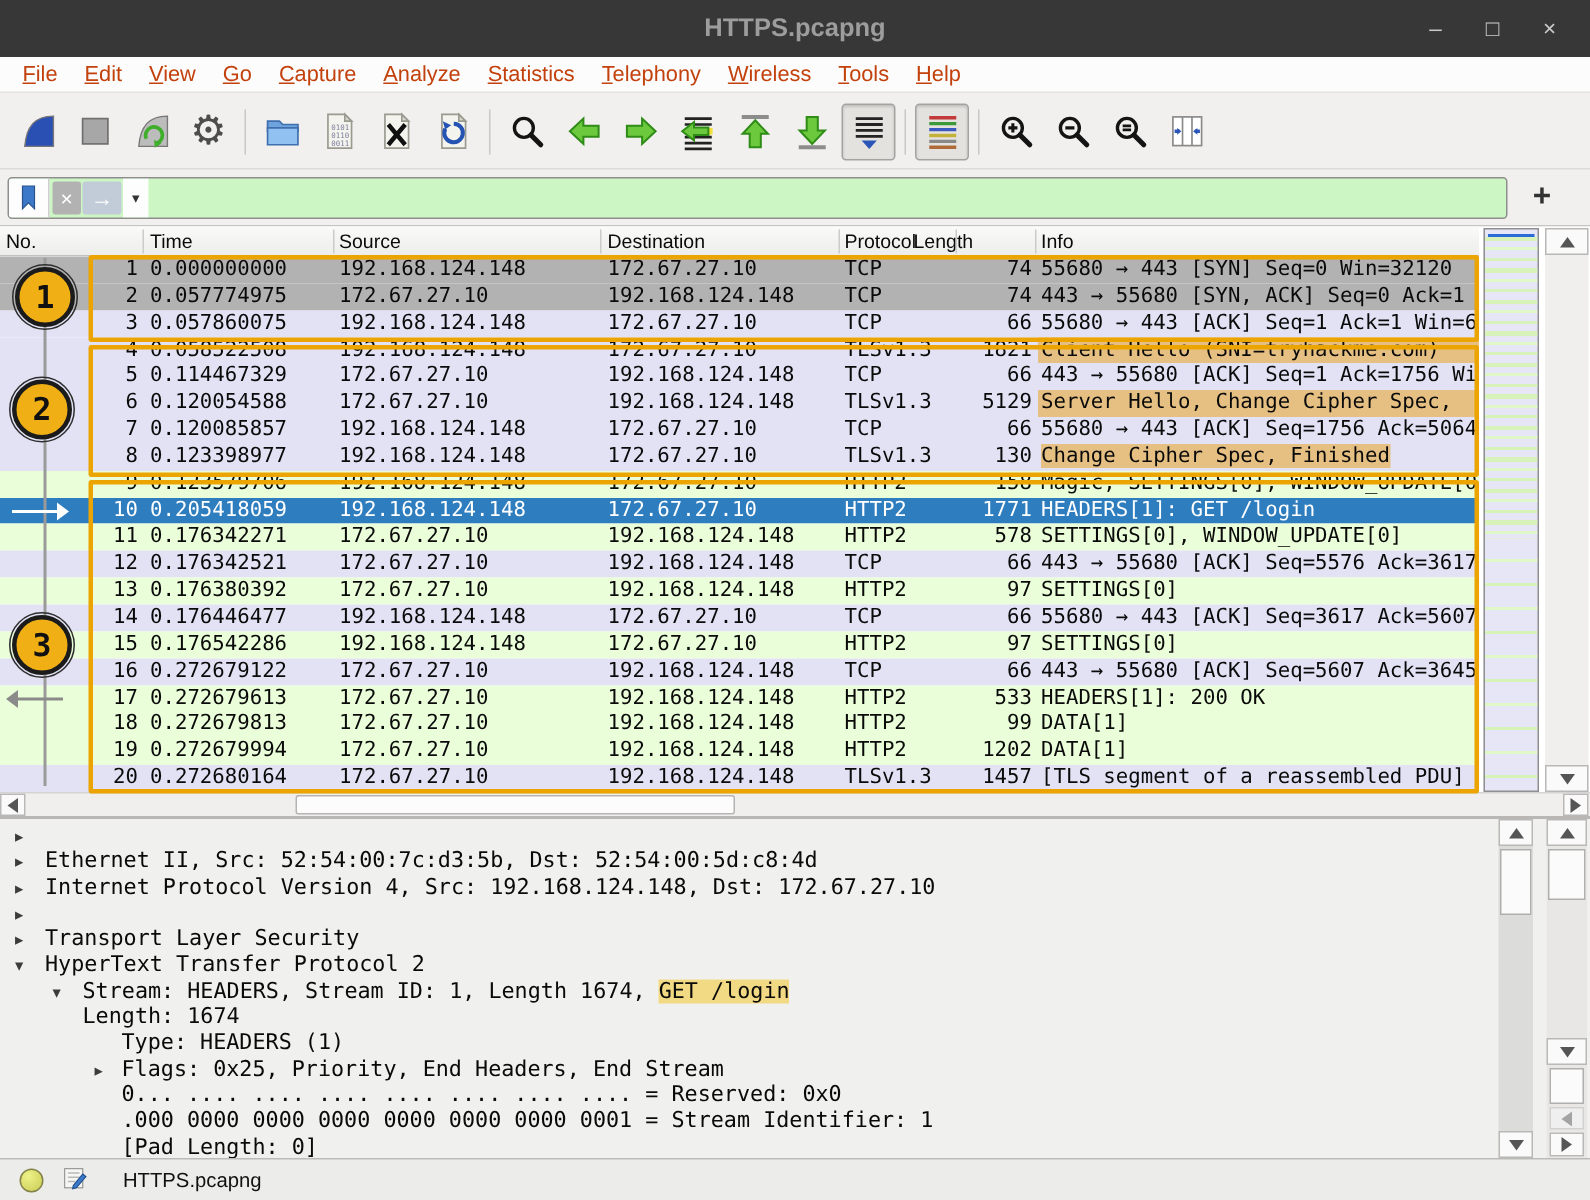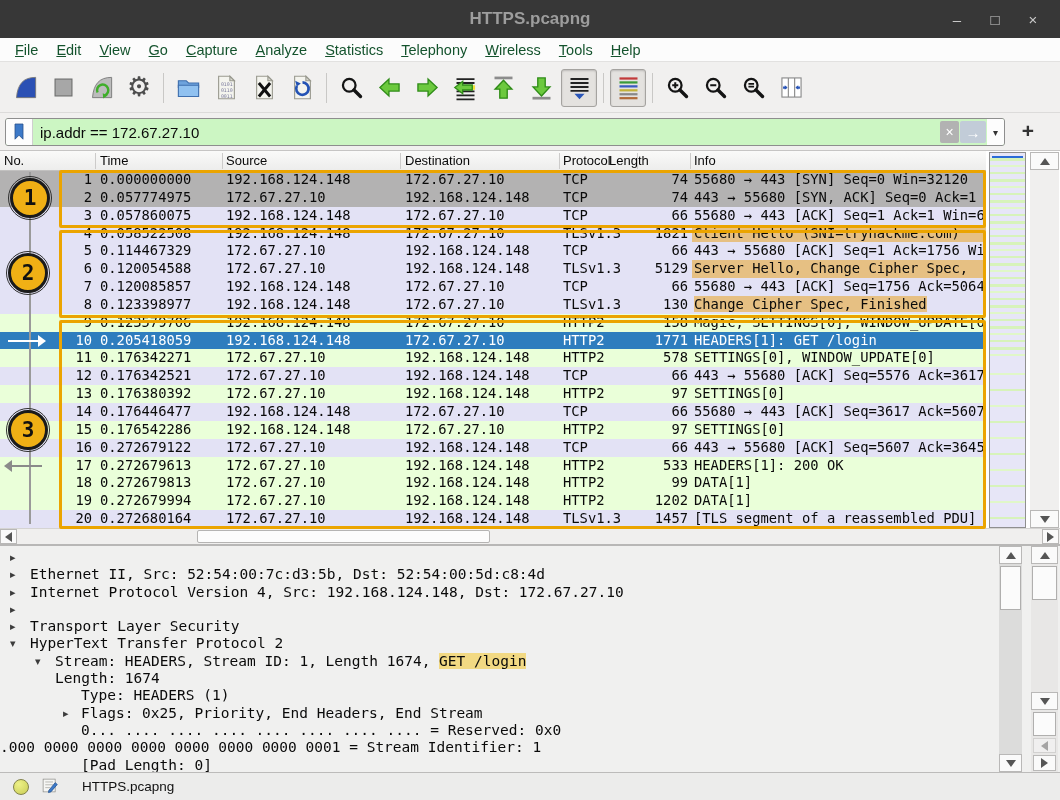--- a/index.html
+++ b/index.html
@@ -14,21 +14,21 @@
   
   #titlebar{position:absolute;left:0;top:0;width:1060px;height:38px;background:#373737;}
   #title{position:absolute;left:0;right:0;top:9px;text-align:center;color:#9d9d9d;
          font-weight:bold;font-size:17px;}
   #wctrl{position:absolute;right:8px;top:0;height:38px;display:flex;align-items:center;}
   .wbtn{width:38px;height:38px;color:#c9c9c9;font-size:15px;display:flex;align-items:center;
         justify-content:center;cursor:default;}
   
   #menubar{position:absolute;left:0;top:38px;width:1060px;height:24px;background:#fcfcfc;
            border-bottom:1px solid #e2e1e0;display:flex;align-items:center;padding-left:6px;}
-  .menu-item{display:inline-block;padding:2px 9px;font-size:14.5px;color:#14532d;}
+  .menu-item{display:inline-block;padding:2px 9px;font-size:14.5px;color:#c2410c;}
   .menu-item::first-letter{text-decoration:underline;}
   
   #toolbar{position:absolute;left:0;top:63px;width:1060px;height:50px;background:#f1f0ef;
            border-bottom:1px solid #dcdbda;display:flex;align-items:center;padding-left:6px;}
   .tbtn{width:36px;height:38px;display:flex;align-items:center;justify-content:center;margin:0 1px;}
   .tbtn svg{width:27px;height:27px;}
   .tbtn .glyph{line-height:1;}
   .tbtn.pressed{background:#e4e2df;border:1px solid #a5a3a0;border-radius:3px;
                 box-shadow:inset 0 1px 2px rgba(0,0,0,.18);}
   .tsep{width:1px;height:30px;background:#c9c8c6;margin:0 5px;}
@@ -312,21 +312,20 @@
       </div>
     </div>
 
   <div id="filterbar">
     <div id="filterfield">
       <div id="fbookmark">
         <svg width="16" height="20" viewBox="0 0 20 24">
             <path d="M5 2 h10 v19 l-5-5 -5 5 Z" fill="#3c79c8" stroke="#28528c"></path>
           </svg>
       </div>
-      <div id="fvalue">ip.addr == 172.67.27.10</div>
       <div id="fclear">×</div>
       <div id="fapply">→</div>
       <div id="fcaret">▾</div>
     </div>
     <div id="fadd">+</div>
   </div>
 
   <div id="plist">
     <div id="colhead">
         <div class="chlabel" style="left: 4px;">No.</div>
@@ -576,21 +575,21 @@
         <div class="dline" style="padding-left: 30px;"><span class="tri" style="left: 10px;">▸</span><span>Ethernet II, Src: 52:54:00:7c:d3:5b, Dst: 52:54:00:5d:c8:4d</span></div>
         <div class="dline" style="padding-left: 30px;"><span class="tri" style="left: 10px;">▸</span><span>Internet Protocol Version 4, Src: 192.168.124.148, Dst: 172.67.27.10</span></div>
         <div class="dline" style="padding-left: 30px;"><span class="tri" style="left: 10px;">▸</span></div>
         <div class="dline" style="padding-left: 30px;"><span class="tri" style="left: 10px;">▸</span><span>Transport Layer Security</span></div>
         <div class="dline" style="padding-left: 30px;"><span class="tri" style="left: 10px;">▾</span><span>HyperText Transfer Protocol 2</span></div>
         <div class="dline" style="padding-left: 55px;"><span class="tri" style="left: 35px;">▾</span><span>Stream: HEADERS, Stream ID: 1, Length 1674, </span><span class="dhl">GET /login</span></div>
         <div class="dline" style="padding-left: 55px;"><span>Length: 1674</span></div>
         <div class="dline" style="padding-left: 81px;"><span>Type: HEADERS (1)</span></div>
         <div class="dline" style="padding-left: 81px;"><span class="tri" style="left: 63px;">▸</span><span>Flags: 0x25, Priority, End Headers, End Stream</span></div>
         <div class="dline" style="padding-left: 81px;"><span>0... .... .... .... .... .... .... .... = Reserved: 0x0</span></div>
-        <div class="dline" style=""><span>.000 0000 0000 0000 0000 0000 0000 0001 = Stream Identifier: 1</span></div>
+        <div class="dline" style="padding-left: 81px;"><span>.000 0000 0000 0000 0000 0000 0000 0001 = Stream Identifier: 1</span></div>
         <div class="dline" style="padding-left: 81px;"><span>[Pad Length: 0]</span></div>
       </div>
     <div id="dsb1">
       <div class="sbtn" style="left:0;top:0;width:23px;height:18px;">
           <div class="tri-u"></div>
         </div>
       <div class="thumb"></div>
       <div class="sbtn" style="left:0;top:208px;width:23px;height:18px;">
           <div class="tri-d"></div>
         </div>

